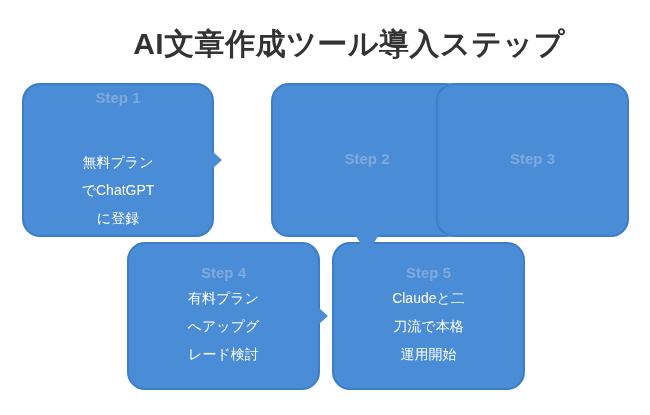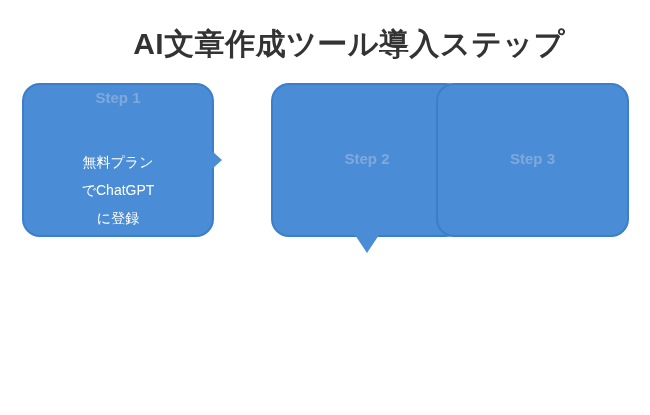--- a/index.html
+++ b/index.html
@@ -99,15 +99,28 @@
   <div class="step-box s2">
     <div class="step-label">Step 2</div>
     <div class="arrow-right"></div>
     <div class="arrow-down"></div>
   </div>
 
   <div class="step-box s3">
     <div class="step-label">Step 3</div>
   </div>
 
+  <div class="step-box s4">
+    <div class="step-label">Step 4</div>
+    <div class="step-text">有料プラン
+へアップグ
+レード検討</div>
+    <div class="arrow-right"></div>
+  </div>
 
+  <div class="step-box s5">
+    <div class="step-label">Step 5</div>
+    <div class="step-text">Claudeと二
+刀流で本格
+運用開始</div>
+  </div>
 
 </div>
 
 </body></html>

